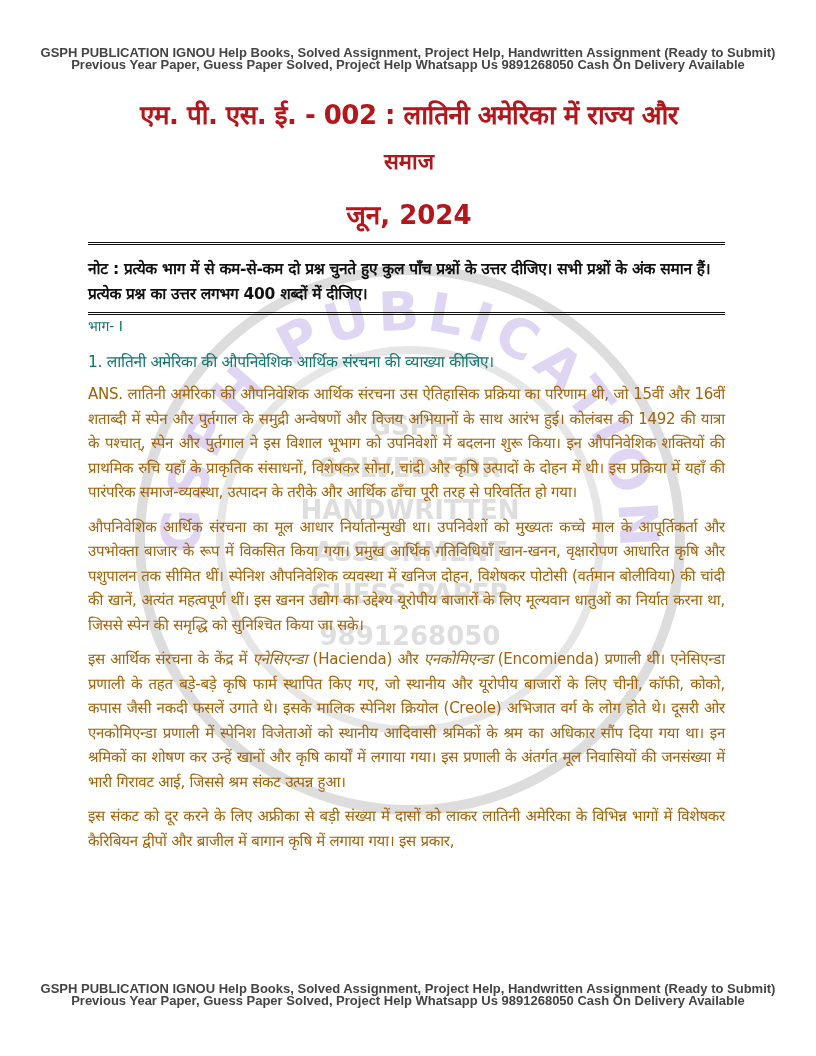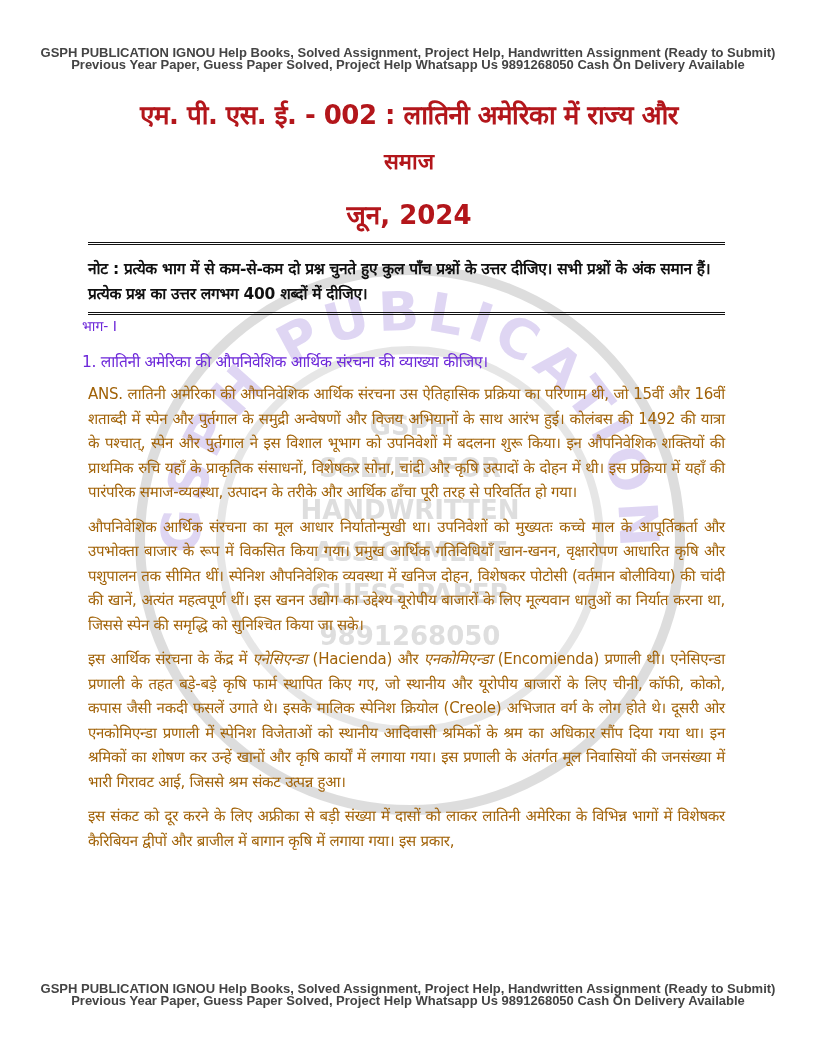--- a/index.html
+++ b/index.html
@@ -5,21 +5,21 @@
   html, body { margin: 0; padding: 0; background: #ffffff; }
   body { width: 816px; height: 1056px; position: relative; overflow: hidden; font-family: "DejaVu Sans", sans-serif; color: #222; }
   .hdr { position: absolute; left: 0; width: 816px; text-align: center; font-family: "Liberation Sans", sans-serif; font-weight: bold; font-size: 13px; line-height: 11.5px; color: #444; }
   .hdr.top { top: 47px; }
   .hdr.bot { top: 983px; }
   .title { position: absolute; left: 1px; width: 816px; text-align: center; color: #b3161b; font-weight: bold; font-family: "DejaVu Sans", sans-serif; }
   .t1 { top: 96px; font-size: 26px; letter-spacing: -0.5px; }
   .t2 { top: 145px; font-size: 22px; }
   .t3 { top: 196px; font-size: 26px; }
   .note { position: absolute; left: 88px; top: 242px; width: 637px; border-top: 3px double #111; border-bottom: 3px double #111; padding: 12px 0 5px 0; font-weight: bold; font-size: 15.5px; line-height: 25px; color: #111; letter-spacing: -0.3px; }
-  .sec { position: absolute; left: 82px; width: 640px; color: #6d28d9; font-size: 15.5px; font-weight: bold; }
+  .sec { position: absolute; left: 88px; width: 640px; color: #0f766e; font-size: 15.5px; font-weight: bold; }
   .bhag { top: 316px; font-size: 14px; font-weight: normal; }
   .q { top: 350px; letter-spacing: -0.3px; font-weight: normal; }
   .body { position: absolute; left: 88px; width: 637px; top: 382px; font-size: 15px; line-height: 24.5px; color: #a16207; letter-spacing: -0.25px; }
   .body p { margin: 0 0 10px 0; text-align: justify; }
   .body i { }
   .wm { position: absolute; left: 120px; top: 250px; width: 580px; height: 580px; pointer-events: none; }
 </style>
 </head>
 <body>
 

